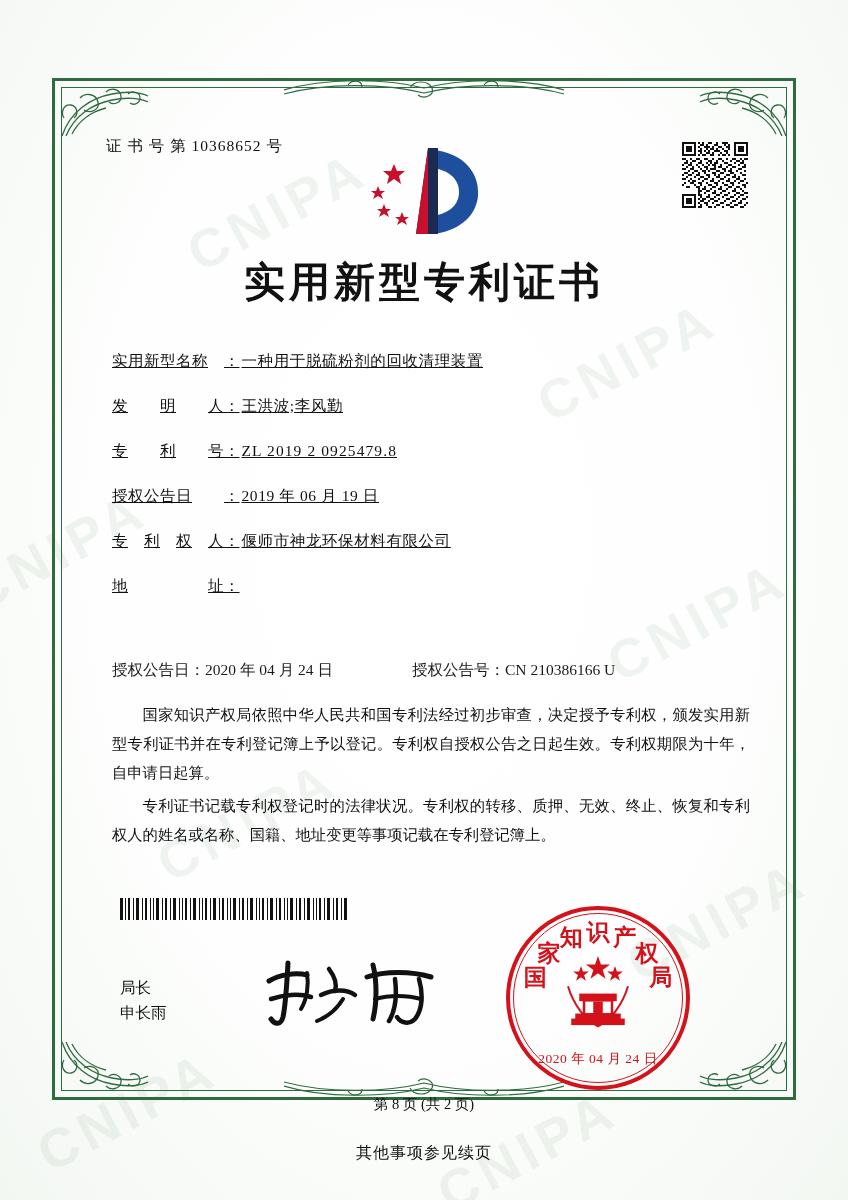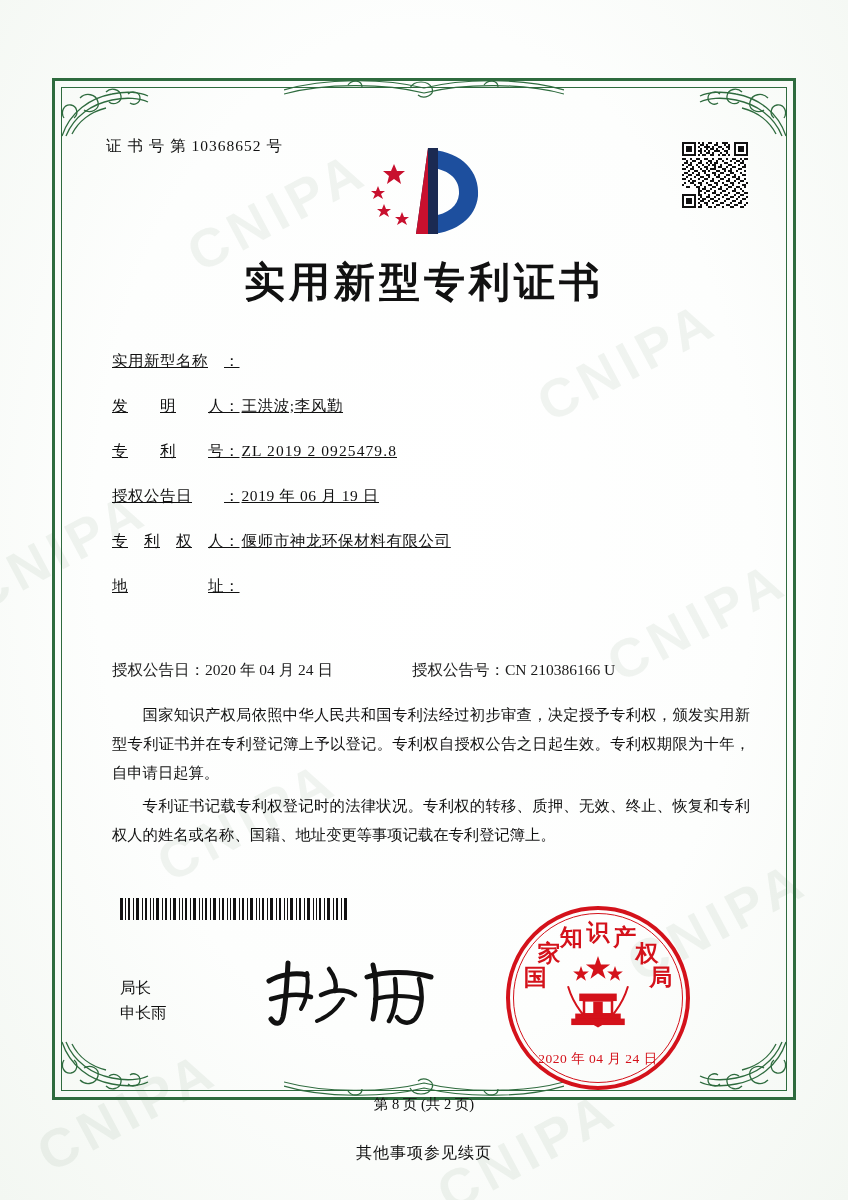--- a/index.html
+++ b/index.html
@@ -607,20 +607,21 @@
       <polygon points="44,70 46,75 51,75 47,78 49,83 44,80 39,83 41,78 37,75 42,75"></polygon>
     </g>
   </svg>
 
   <div id="doc-title">实用新型专利证书</div>
 
   <div id="fields">
     <div class="field">
       <span class="f-label">实用新型名称</span>
       <span class="f-colon">：</span>
+      <span class="f-value">一种用于脱硫粉剂的回收清理装置</span>
     </div>
     <div class="field">
       <span class="f-label spread">
           <span>发</span>
           <span>明</span>
           <span>人</span>
         </span>
       <span class="f-colon">：</span>
       <span class="f-value">王洪波;李风勤</span>
     </div>

